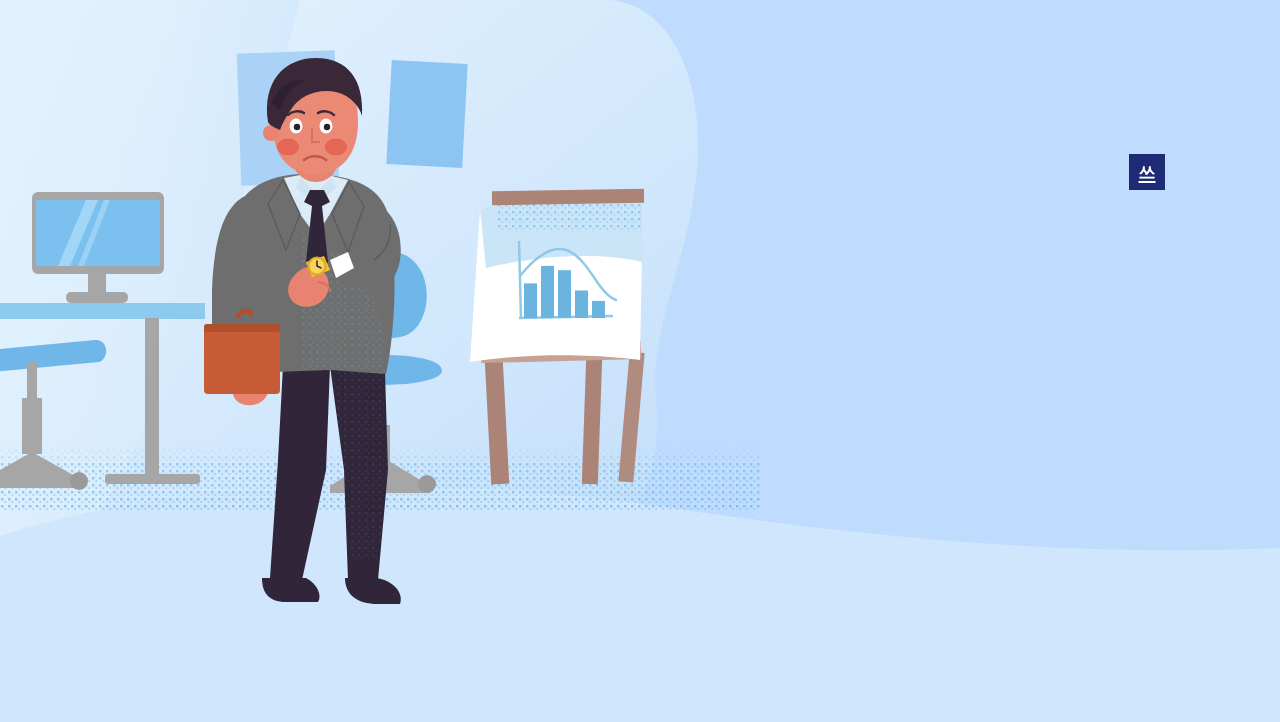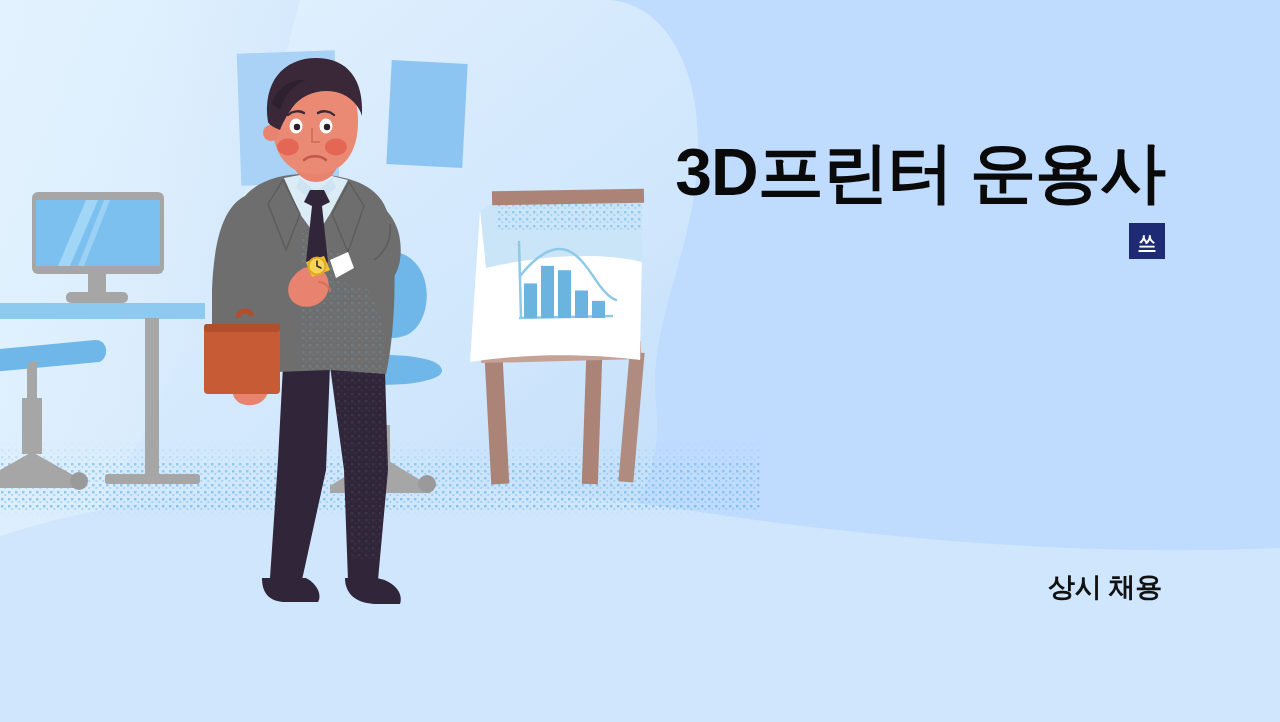--- a/index.html
+++ b/index.html
@@ -292,23 +292,21 @@
 
       <g>
         <rect x="204" y="324" width="76" height="70" rx="4" fill="#c75b35"></rect>
         <rect x="204" y="324" width="76" height="8" rx="3" fill="#b14f2d"></rect>
         <path d="M238,318 C238,310 250,308 252,316" stroke="#b14f2d" stroke-width="5" fill="none"></path>
       </g>
     </g>
   </svg>
 
   <div class="text-block">
-    <div class="job-title">3D프린터 운용사</div>
     <div class="company-row">
       <div class="company-logo">
         <span>쓰</span>
       </div>
     </div>
   </div>
 
-  <div class="hiring-status">상시 채용</div>
 
 </div>
 
 </body></html>

